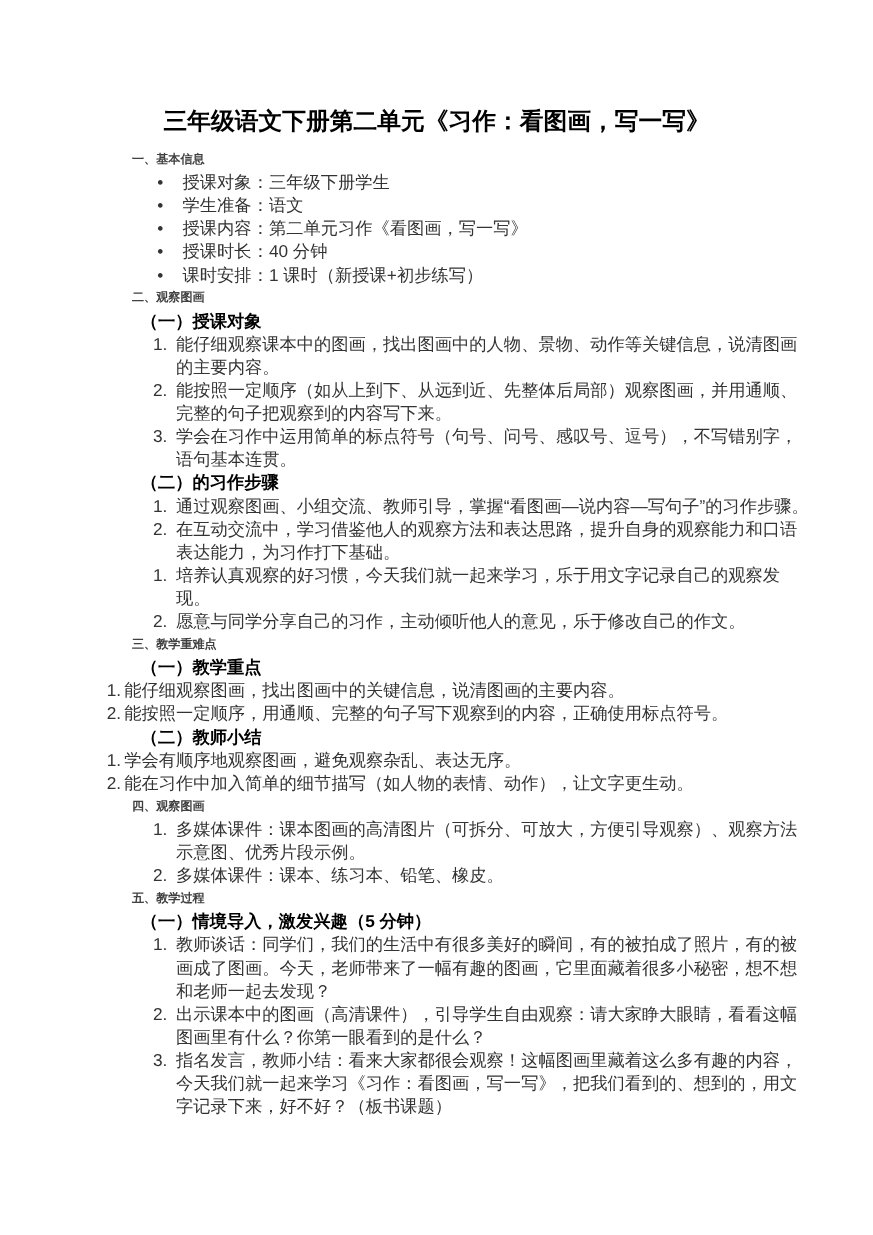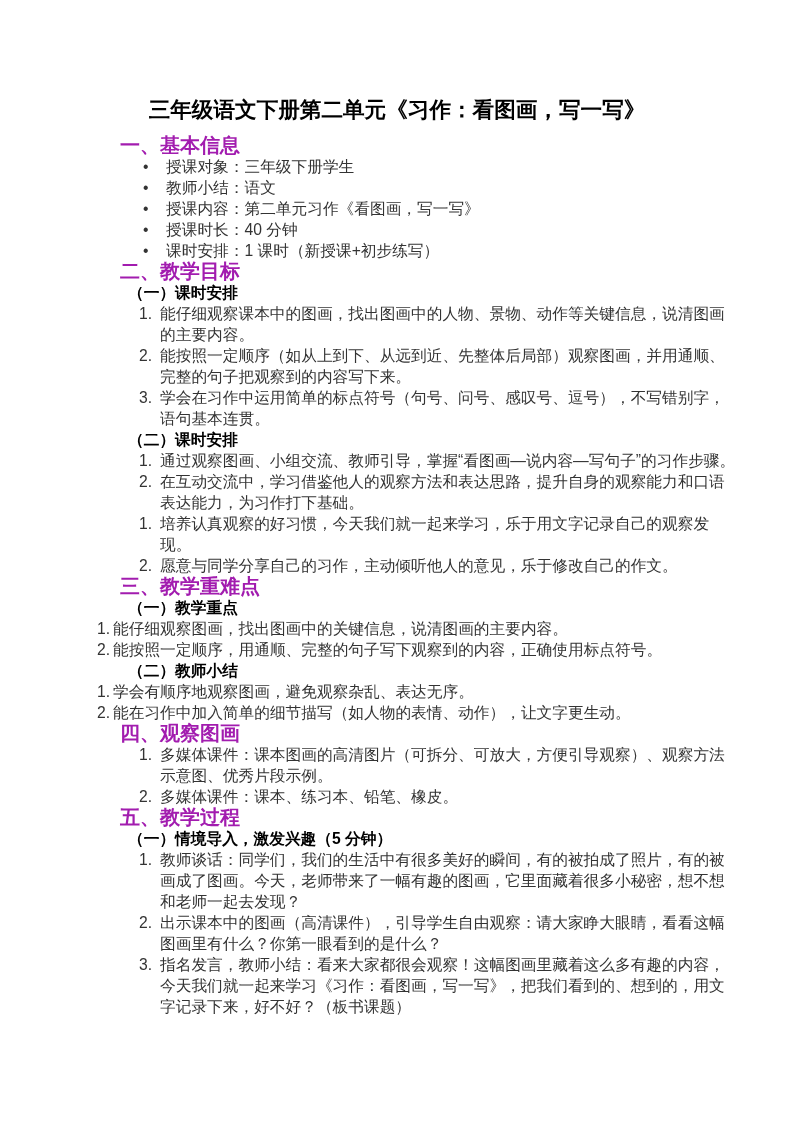--- a/index.html
+++ b/index.html
@@ -27,23 +27,23 @@
     margin: 0 -56px 12px -97px;
     padding-top: 97px;
     font-size: 21.6px;
     line-height: 26px;
     font-weight: bold;
     text-align: center;
     color: #000000;
   }
   .h2 {
     margin: 0 0 0 23px;
-    font-size: 20px;
+    font-size: 11px;
     font-weight: bold;
-    color: #a21caf;
+    color: #404040;
   }
   .h3 {
     margin: 0 0 0 31px;
     font-size: 15.7px;
     font-weight: bold;
     color: #000000;
   }
   .bullet-item {
     position: relative;
     padding-left: 69px;
@@ -83,52 +83,52 @@
 
   <h1 class="doc-title">三年级语文下册第二单元《习作：看图画，写一写》</h1>
 
   <h2 class="h2">一、基本信息</h2>
   <div class="bullet-item">
     <span class="bullet">•</span>
     <span>授课对象：三年级下册学生</span>
   </div>
   <div class="bullet-item">
     <span class="bullet">•</span>
-    <span>教师小结：语文</span>
+    <span>学生准备：语文</span>
   </div>
   <div class="bullet-item">
     <span class="bullet">•</span>
     <span>授课内容：第二单元习作《看图画，写一写》</span>
   </div>
   <div class="bullet-item">
     <span class="bullet">•</span>
     <span>授课时长：40 分钟</span>
   </div>
   <div class="bullet-item">
     <span class="bullet">•</span>
     <span>课时安排：1 课时（新授课+初步练写）</span>
   </div>
 
-  <h2 class="h2">二、教学目标</h2>
+  <h2 class="h2">二、观察图画</h2>
 
-  <h3 class="h3">（一）课时安排</h3>
+  <h3 class="h3">（一）授课对象</h3>
   <div class="num-item">
     <span class="num">1.</span>
     <span>能仔细观察课本中的图画，找出图画中的人物、景物、动作等关键信息，说清图画的主要内容。</span>
   </div>
   <div class="num-item">
     <span class="num">2.</span>
     <span>能按照一定顺序（如从上到下、从远到近、先整体后局部）观察图画，并用通顺、完整的句子把观察到的内容写下来。</span>
   </div>
   <div class="num-item">
     <span class="num">3.</span>
     <span>学会在习作中运用简单的标点符号（句号、问号、感叹号、逗号），不写错别字，语句基本连贯。</span>
   </div>
 
-  <h3 class="h3">（二）课时安排</h3>
+  <h3 class="h3">（二）的习作步骤</h3>
   <div class="num-item">
     <span class="num">1.</span>
     <span>通过观察图画、小组交流、教师引导，掌握“看图画—说内容—写句子”的习作步骤。</span>
   </div>
   <div class="num-item">
     <span class="num">2.</span>
     <span>在互动交流中，学习借鉴他人的观察方法和表达思路，提升自身的观察能力和口语表达能力，为习作打下基础。</span>
   </div>
 
   <div class="num-item">

